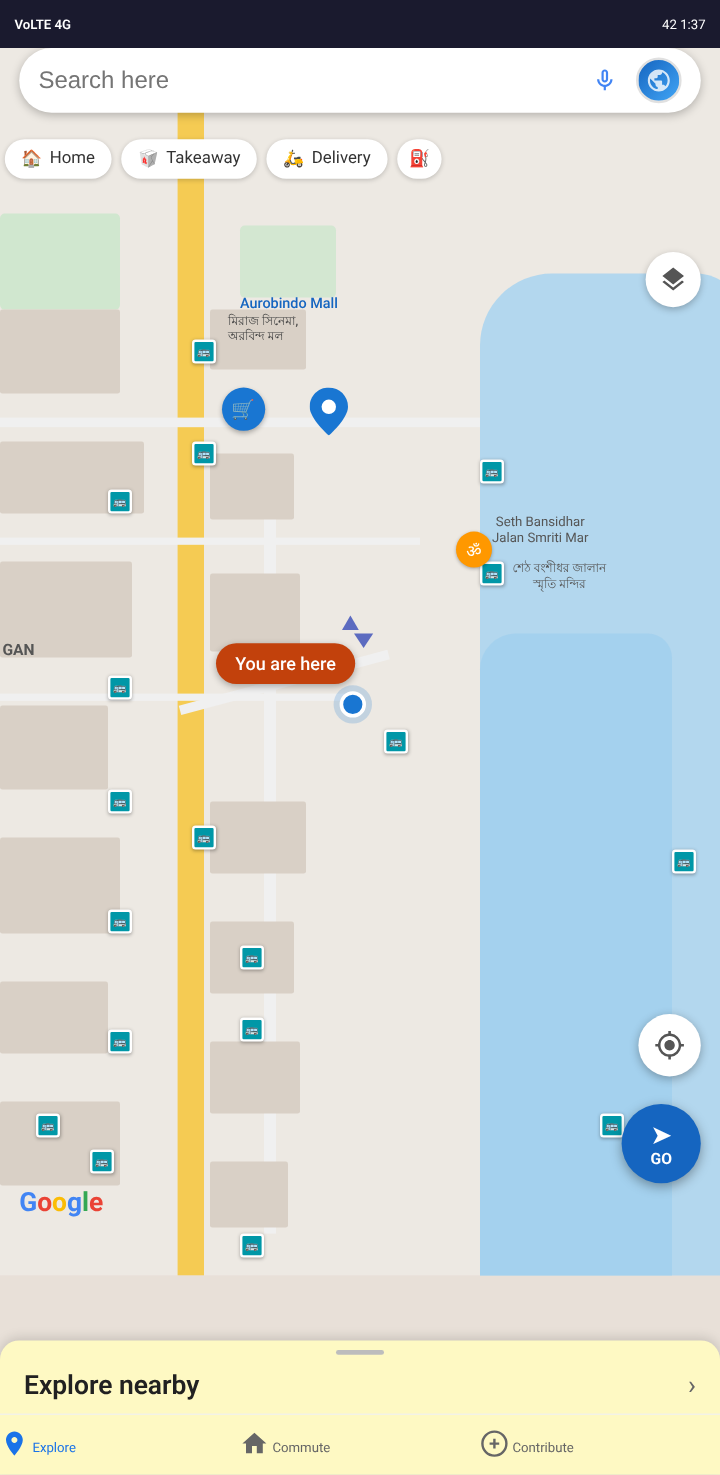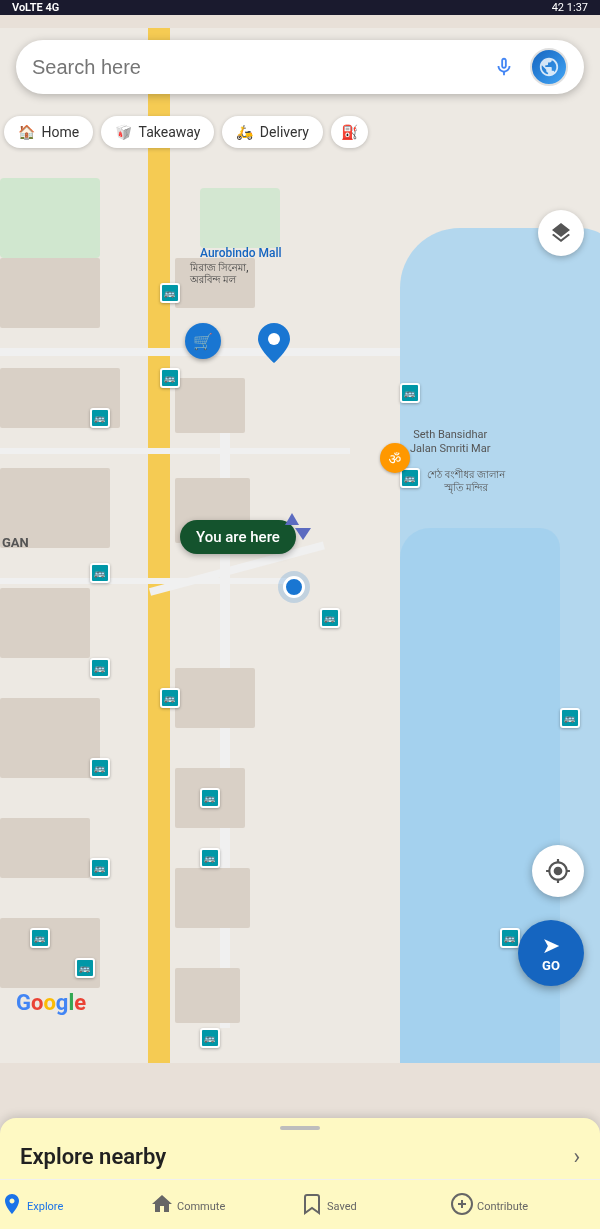--- a/index.html
+++ b/index.html
@@ -10,21 +10,21 @@
       font-family: 'Roboto', Arial, sans-serif;
       overflow: hidden;
       position: relative;
       background: #e8e0d8;
     }
 
     
     .status-bar {
       position: absolute;
       top: 0; left: 0; right: 0;
-      height: 15px;
+      height: 40px;
       background: #1a1a2e;
       display: flex;
       align-items: center;
       justify-content: space-between;
       padding: 0 12px;
       z-index: 100;
     }
     .status-left { color: white; font-size: 11px; font-weight: 600; }
     .status-right { color: white; font-size: 11px; display: flex; gap: 6px; align-items: center; }
 
@@ -255,22 +255,22 @@
       height: 22px;
       border-radius: 50%;
       background: #1976d2;
       border: 3px solid white;
       box-shadow: 0 0 0 5px rgba(25, 118, 210, 0.2);
       z-index: 30;
     }
     .you-are-here-label {
       position: absolute;
       left: 180px;
-      top: 492px;
-      background: #14532d;
+      top: 508px;
+      background: #c2410c;
       color: white;
       padding: 8px 16px;
       border-radius: 20px;
       font-size: 15px;
       font-weight: 500;
       white-space: nowrap;
       z-index: 30;
       box-shadow: 0 2px 6px rgba(0,0,0,0.3);
       text-align: right;
     }
@@ -669,28 +669,20 @@
 
     <div class="nav-item">
       <div class="nav-icon">
         <svg width="24" height="24" viewBox="0 0 24 24" fill="#666">
           <path d="M10 20v-6h4v6h5v-8h3L12 3 2 12h3v8z"></path>
         </svg>
       </div>
       <span class="nav-label">Commute</span>
     </div>
 
-    <div class="nav-item">
-      <div class="nav-icon">
-        <svg width="24" height="24" viewBox="0 0 24 24" fill="none" stroke="#666" stroke-width="2">
-          <path d="M19 21l-7-5-7 5V5a2 2 0 012-2h10a2 2 0 012 2z"></path>
-        </svg>
-      </div>
-      <span class="nav-label">Saved</span>
-    </div>
 
     <div class="nav-item">
       <div class="nav-icon">
         <svg width="24" height="24" viewBox="0 0 24 24" fill="none" stroke="#666" stroke-width="2">
           <circle cx="12" cy="12" r="10"></circle>
           <line x1="12" y1="8" x2="12" y2="16"></line>
           <line x1="8" y1="12" x2="16" y2="12"></line>
         </svg>
       </div>
       <span class="nav-label">Contribute</span>

